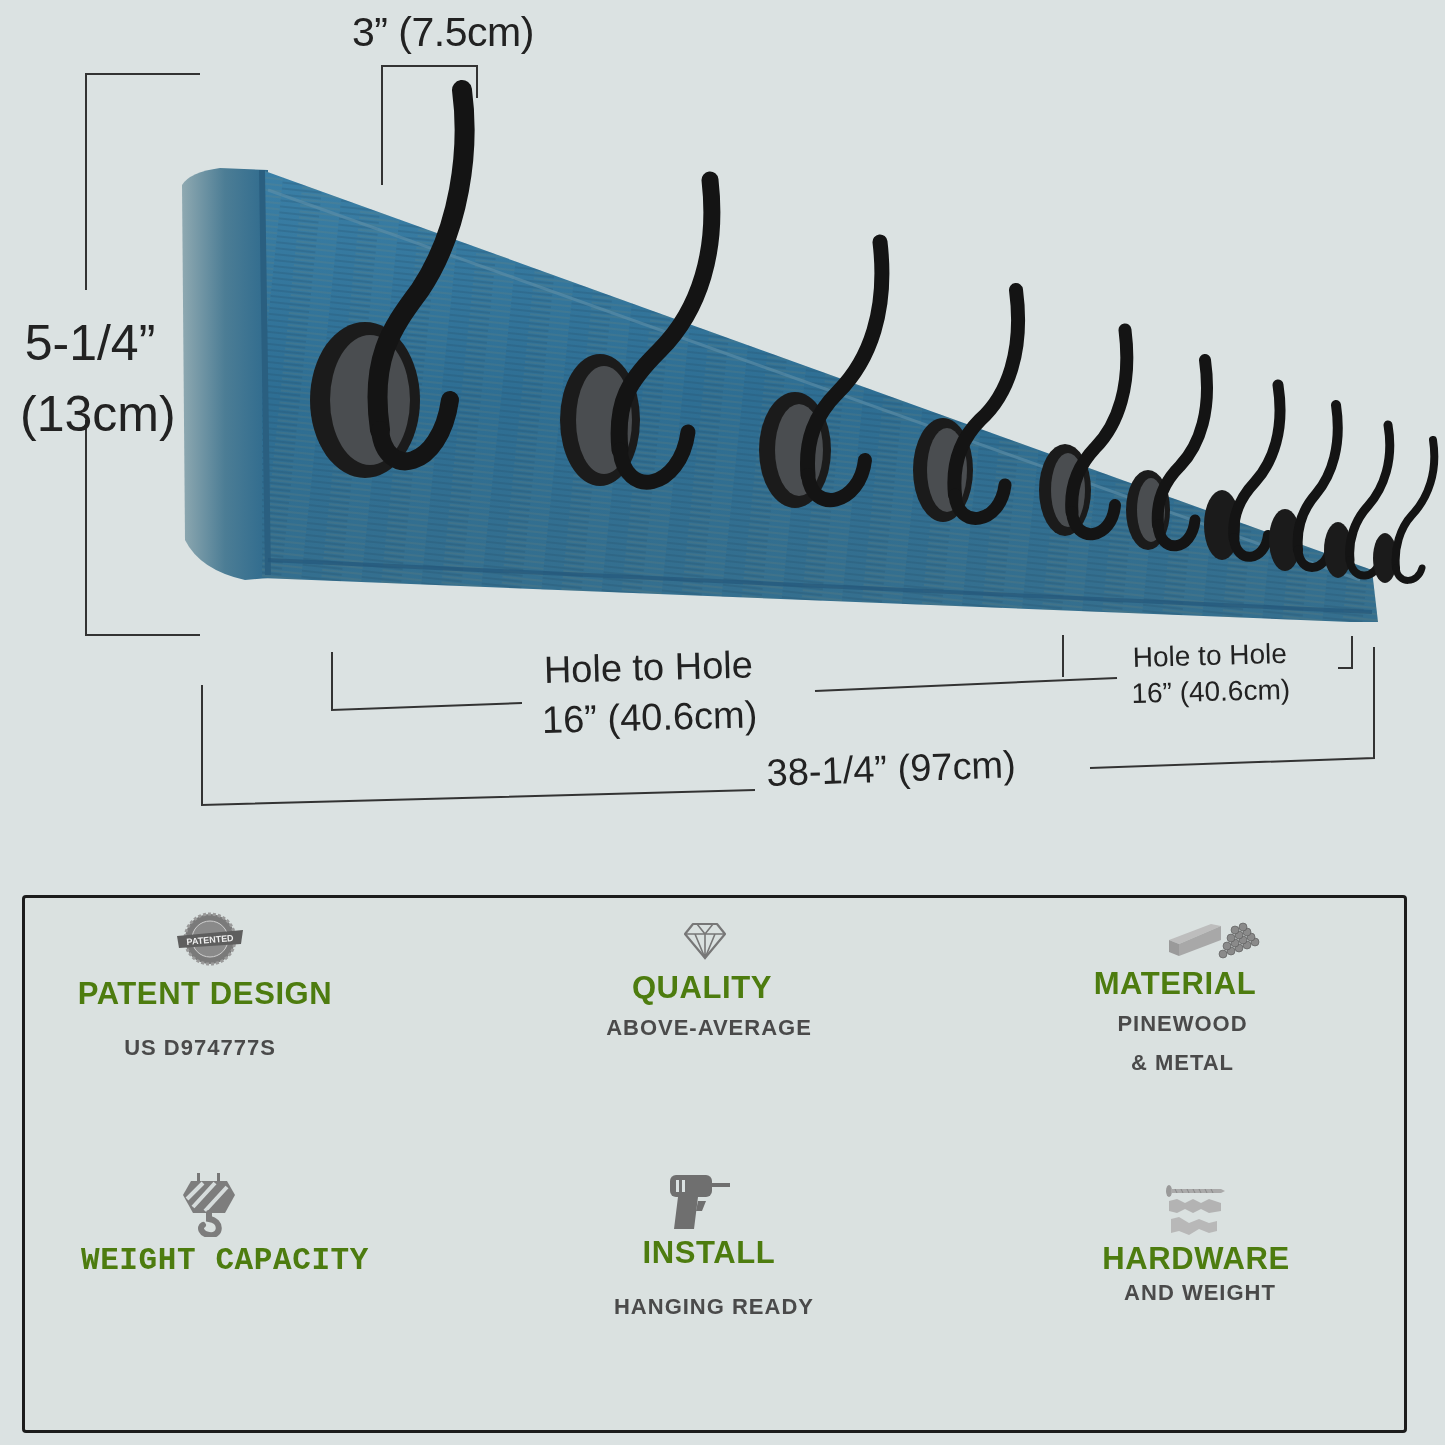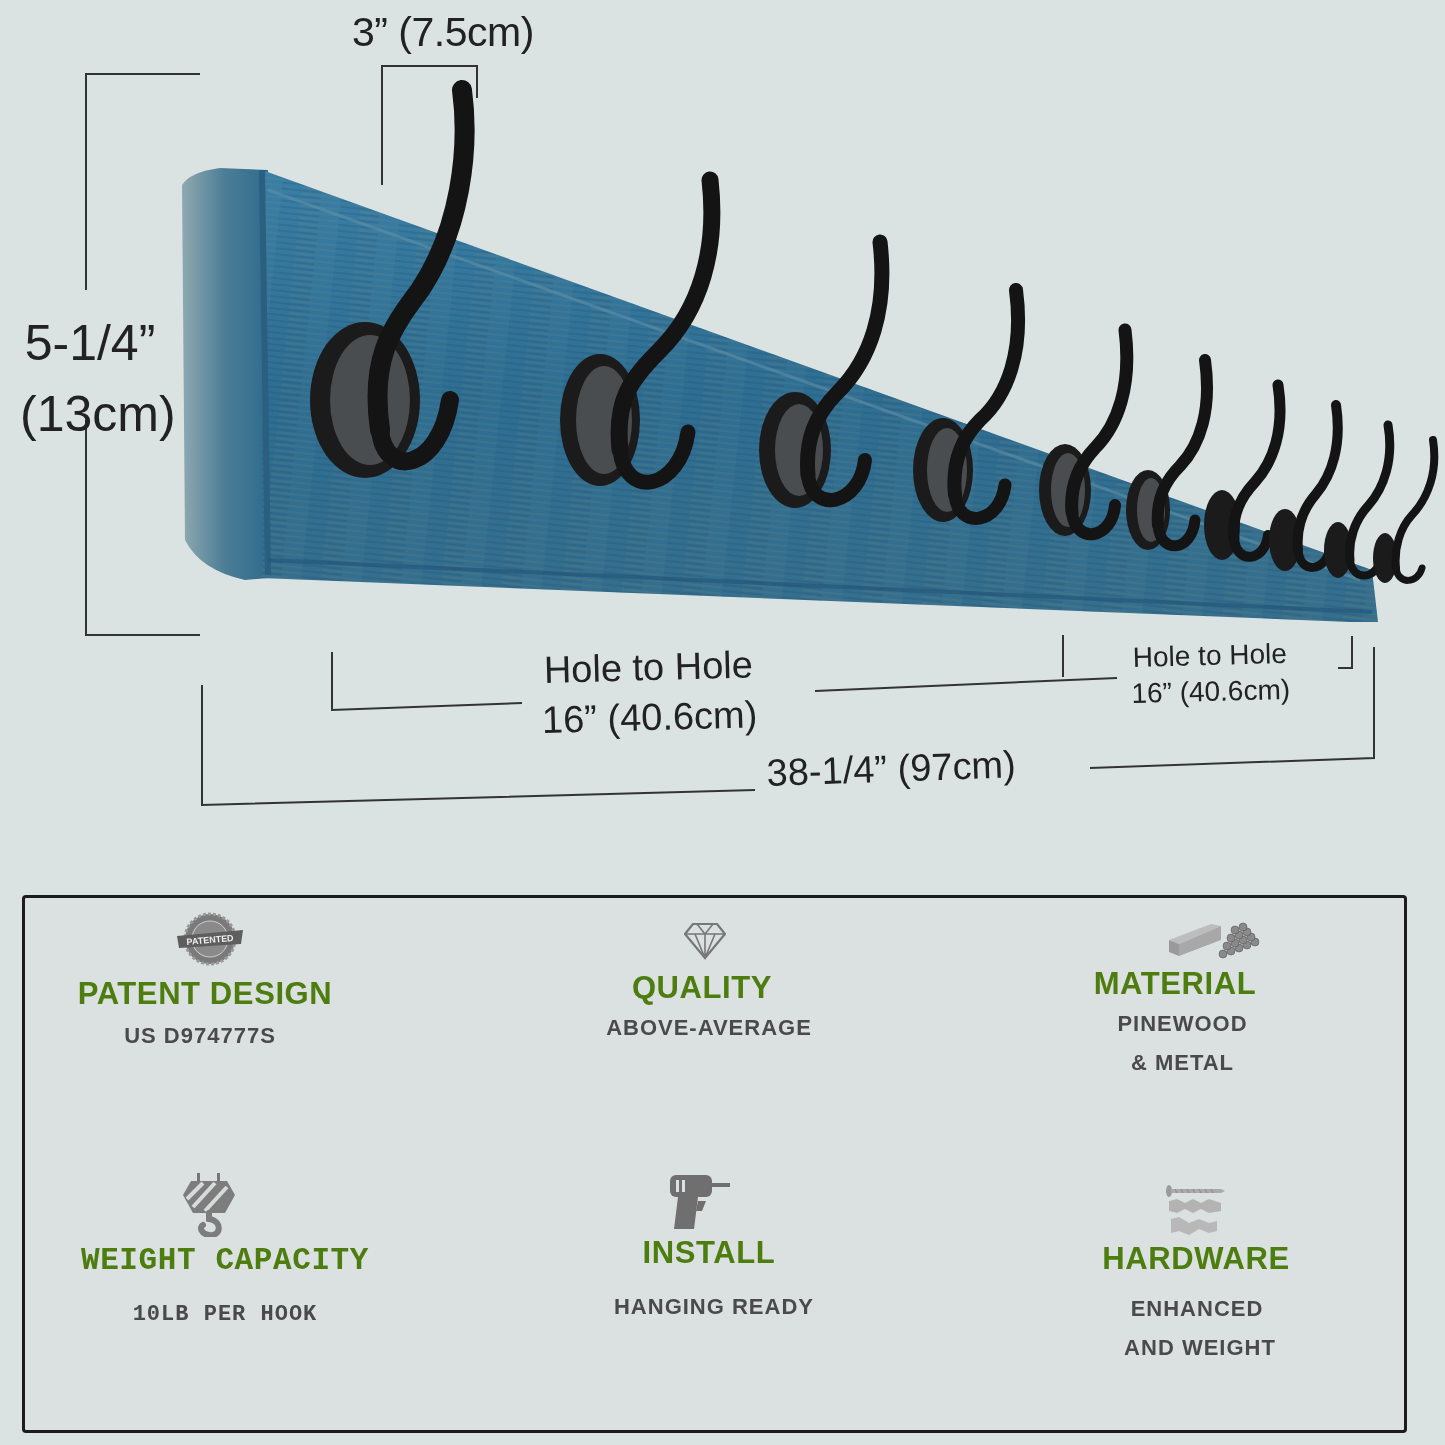--- a/index.html
+++ b/index.html
@@ -176,21 +176,21 @@
 
   <div class="feature" style="left:25px; top:12px;">
     <svg class="icon" width="70" height="58" viewBox="0 0 70 58">
       <circle cx="35" cy="29" r="25" fill="#7a7a7a"></circle>
       <circle cx="35" cy="29" r="25" fill="none" stroke="#9a9a9a" stroke-width="3" stroke-dasharray="3 2"></circle>
       <circle cx="35" cy="29" r="18" fill="#8a8a8a" stroke="#cfcfcf" stroke-width="1"></circle>
       <path d="M2,26 L68,20 L66,34 L4,38 Z" fill="#5e5e5e"></path>
       <text x="35" y="33" text-anchor="middle" font-size="9" font-weight="bold" fill="#eee" font-family="Liberation Sans, sans-serif" transform="rotate(-5 35 29)">PATENTED</text>
     </svg>
     <span class="title" style="margin-top:10px; margin-left:-10px;">PATENT DESIGN</span>
-    <span class="sub" style="margin-top:8px; margin-left:-20px;">US D974777S</span>
+    <span class="sub" style="margin-top:20px; margin-left:-20px;">US D974777S</span>
   </div>
 
   <div class="feature" style="left:520px; top:22px;">
     <svg class="icon" width="44" height="40" viewBox="0 0 44 40">
       <path d="M10,4 L34,4 L42,14 L22,38 L2,14 Z" fill="none" stroke="#777" stroke-width="2.2" stroke-linejoin="round"></path>
       <path d="M2,14 L42,14 M14,4 L22,14 L30,4 M22,14 L22,38 M12,14 L22,38 L32,14" fill="none" stroke="#777" stroke-width="1.6"></path>
     </svg>
     <span class="title" style="margin-top:12px; margin-left:-6px;">QUALITY</span>
     <span class="sub" style="margin-top:6px; margin-left:8px;">ABOVE-AVERAGE</span>
   </div>
@@ -224,21 +224,20 @@
 
   <div class="feature" style="left:40px; top:273px;font-family:Liberation Mono, monospace;">
     <svg class="icon" width="60" height="66" viewBox="0 0 60 66" style="margin-left:114px;">
       <rect x="18" y="2" width="3" height="8" fill="#777"></rect>
       <rect x="38" y="2" width="3" height="8" fill="#777"></rect>
       <path d="M12,10 L48,10 L56,24 L46,42 L14,42 L4,24 Z" fill="#7d7d7d"></path>
       <path d="M14,36 L36,12 M26,40 L48,16 M8,28 L24,12" stroke="#d6dcdc" stroke-width="4"></path>
       <path d="M30,42 L30,48 C44,50 42,66 30,64 C22,63 20,56 24,54" fill="none" stroke="#7d7d7d" stroke-width="6" stroke-linecap="round"></path>
     </svg>
     <span class="title" style="margin-top:8px; margin-left:-20px; width:360px;">WEIGHT CAPACITY</span>
-    <span class="sub" style="margin-top:20px;">10LB PER HOOK</span>
   </div>
 
   <div class="feature" style="left:525px; top:275px;">
     <svg class="icon" width="64" height="62" viewBox="0 0 64 62" style="margin-left:118px;">
       <rect x="2" y="2" width="42" height="22" rx="6" fill="#6f6f6f"></rect>
       <rect x="8" y="7" width="3" height="12" fill="#dbe2e2"></rect>
       <rect x="14" y="7" width="3" height="12" fill="#dbe2e2"></rect>
       <rect x="44" y="10" width="18" height="4" fill="#6f6f6f"></rect>
       <path d="M10,24 L30,24 L26,56 L6,56 Z" fill="#6f6f6f"></path>
       <path d="M30,28 L38,28 L34,38 L28,38 Z" fill="#6f6f6f"></path>
@@ -249,16 +248,15 @@
 
   <div class="feature" style="left:1012px; top:285px;">
     <svg class="icon" width="64" height="56" viewBox="0 0 64 56" style="margin-left:128px;">
       <ellipse cx="4" cy="8" rx="3" ry="6" fill="#9a9a9a"></ellipse>
       <path d="M6,6 L56,6 L60,8 L56,10 L6,10 Z" fill="#aaaaaa"></path>
       <path d="M10,6 L12,10 M16,6 L18,10 M22,6 L24,10 M28,6 L30,10 M34,6 L36,10 M40,6 L42,10 M46,6 L48,10" stroke="#888" stroke-width="1"></path>
       <path d="M4,18 L12,16 L20,20 L28,16 L36,20 L44,16 L56,20 L56,28 L44,30 L36,26 L28,30 L20,26 L12,30 L4,28 Z" fill="#b3b3b3"></path>
       <path d="M6,36 L14,34 L24,40 L34,36 L44,40 L52,38 L52,48 L44,50 L34,46 L24,52 L14,48 L6,50 Z" fill="#b8b8b8"></path>
     </svg>
     <span class="title" style="margin-top:4px; margin-left:-2px;">HARDWARE</span>
-    <span class="sub" style="margin-top:16px;">ENHANCED</span>
     <span class="sub" style="margin-left:6px;">AND WEIGHT</span>
   </div>
 </div>
 
 </body></html>

